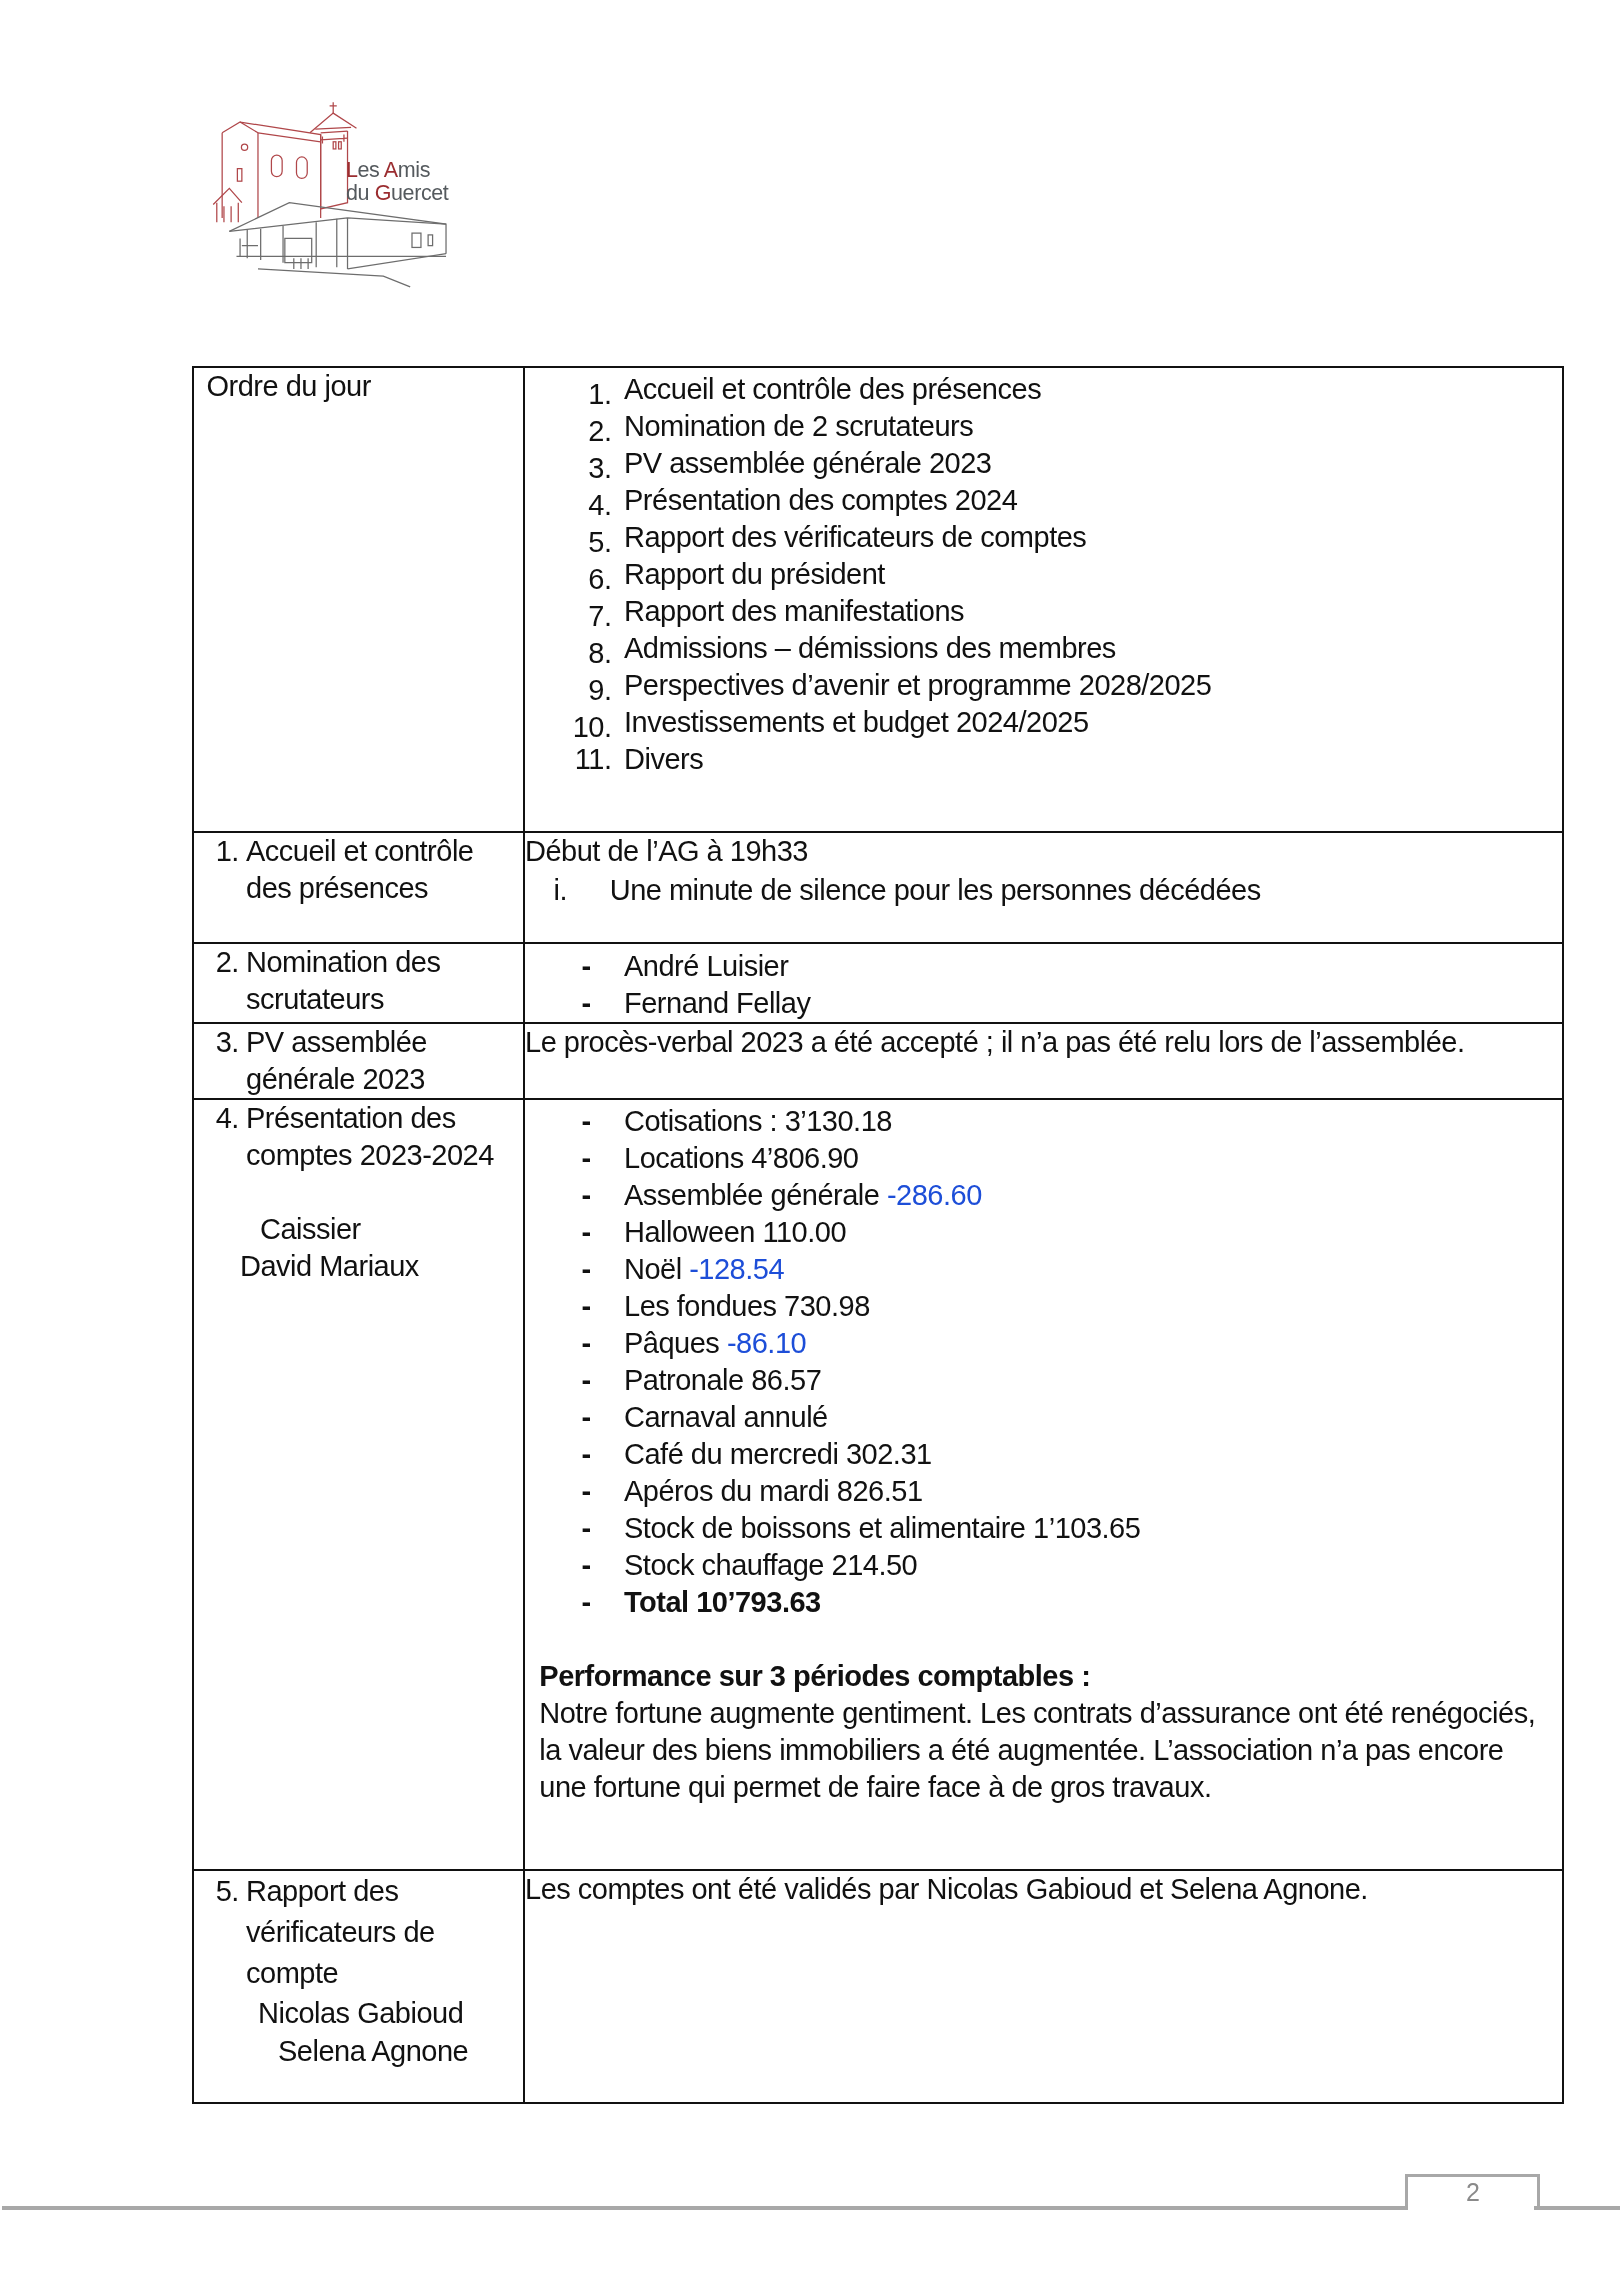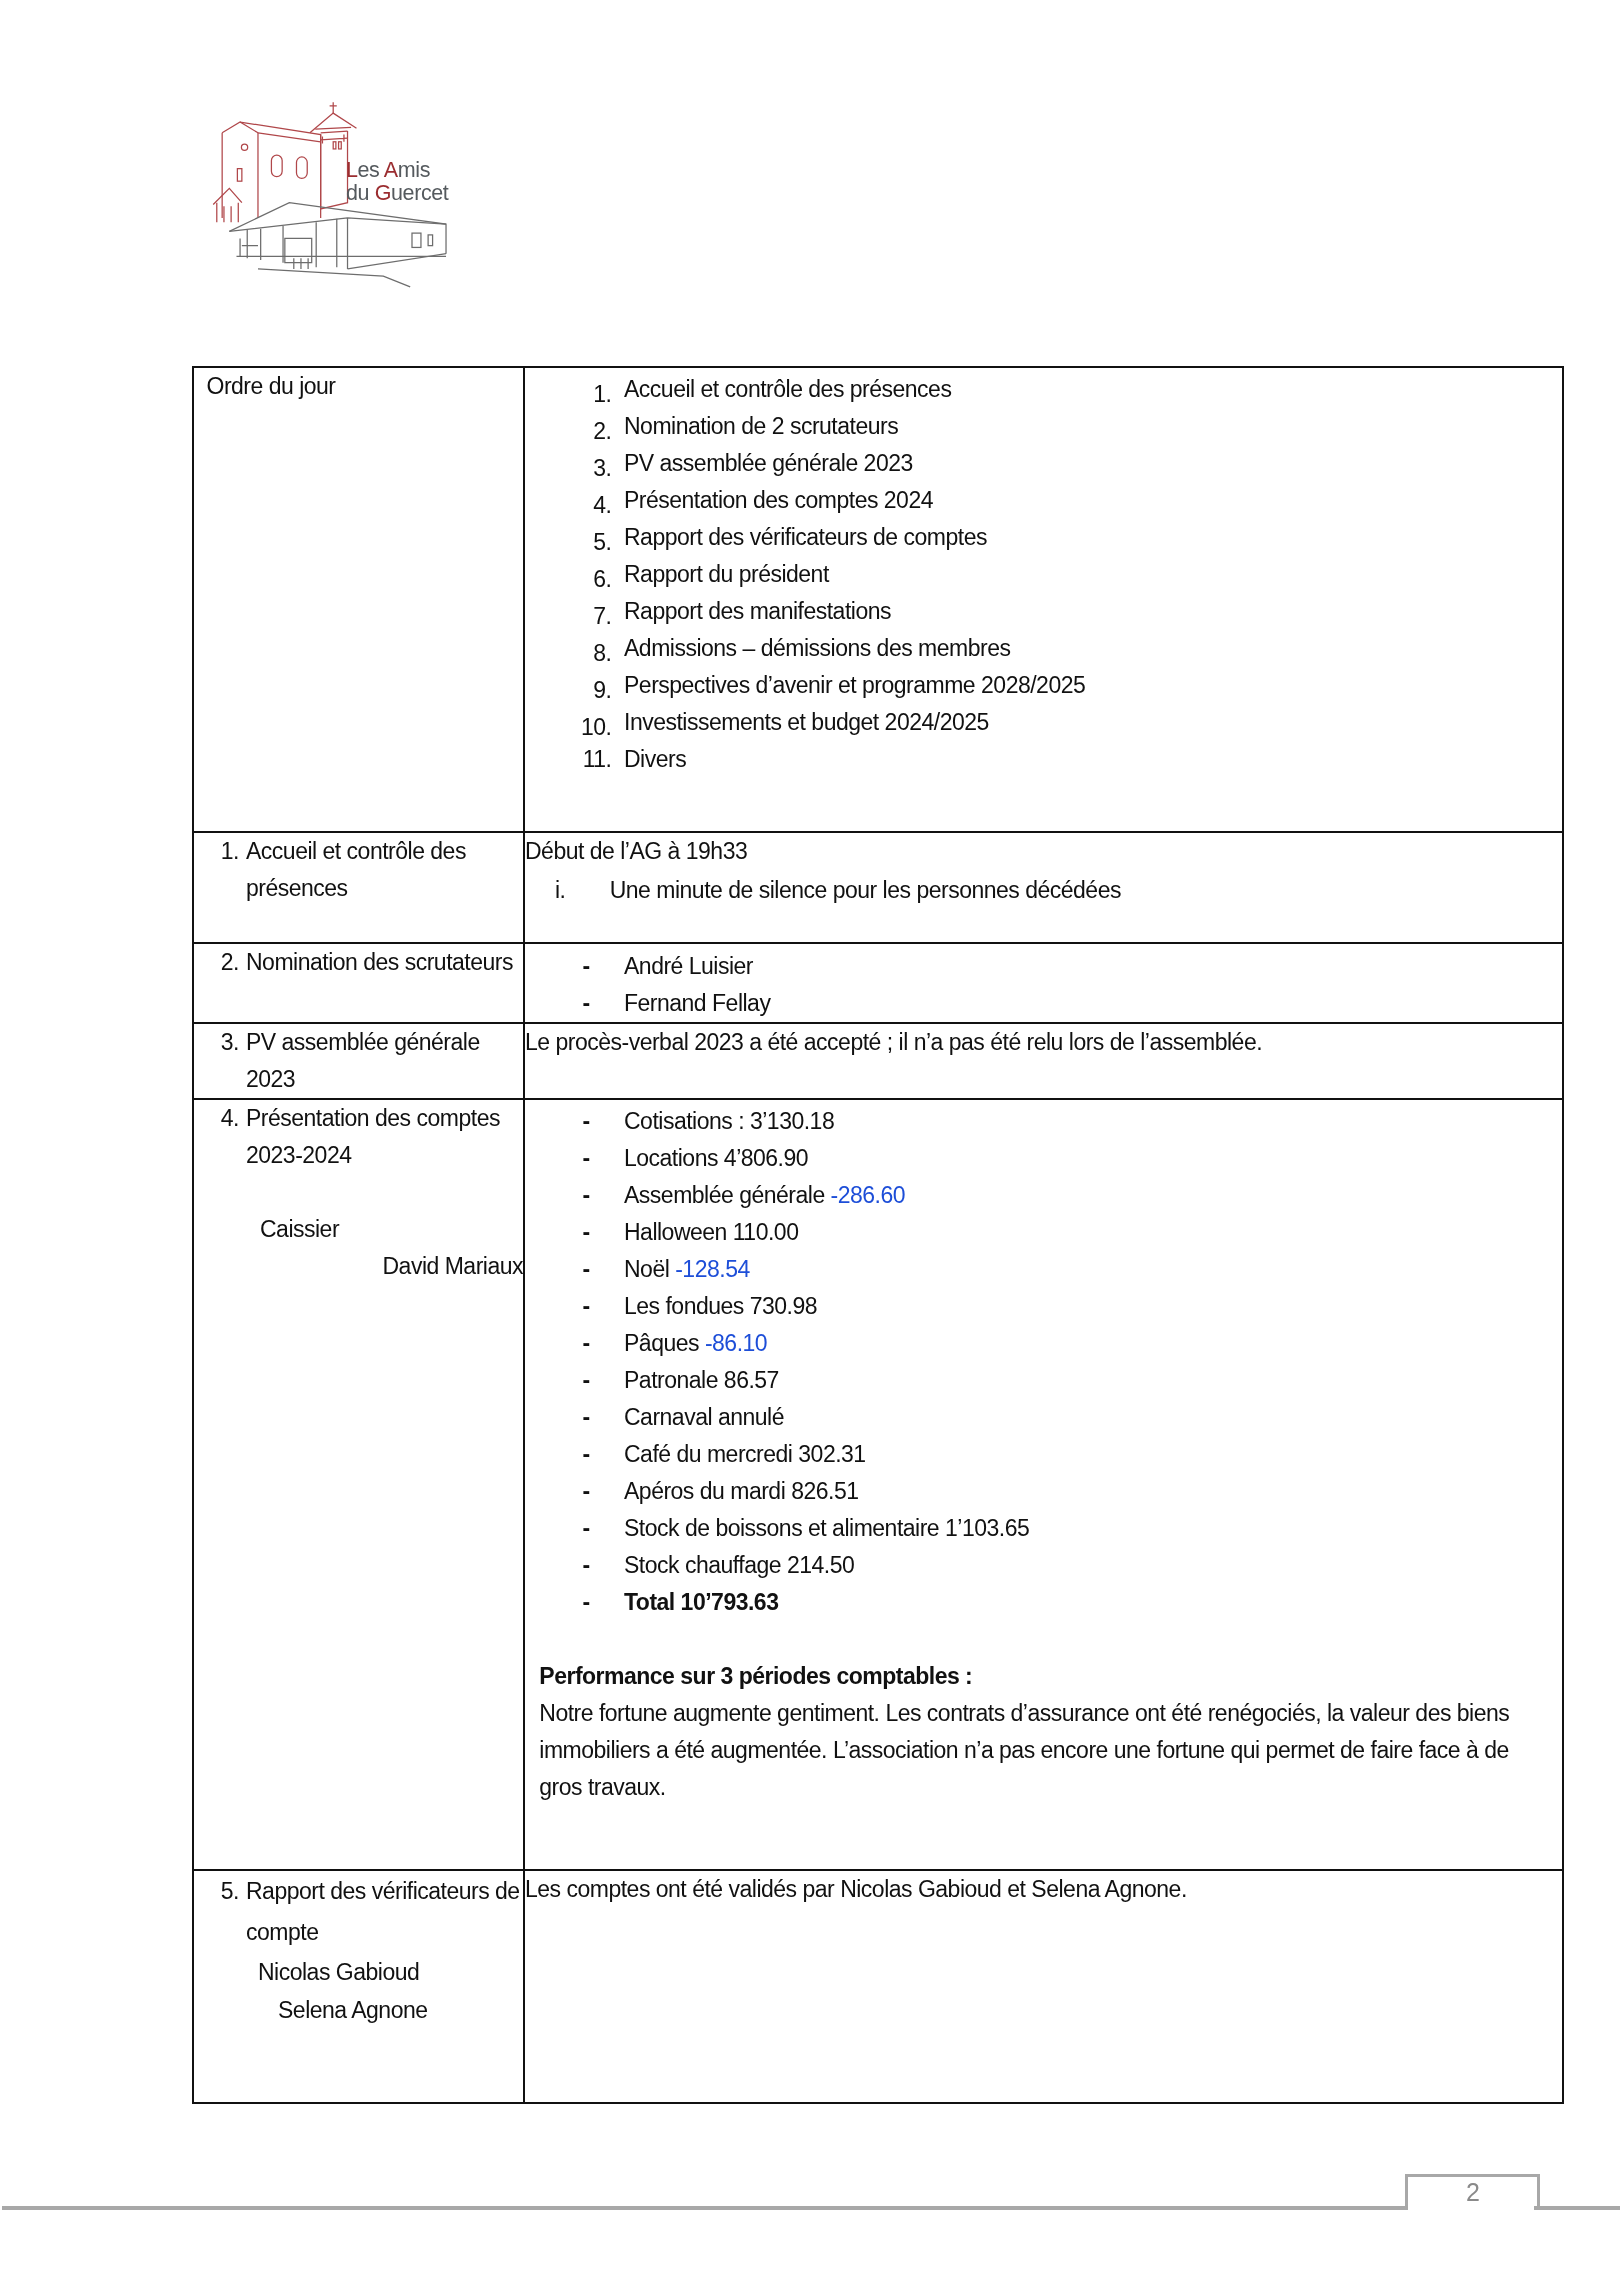--- a/index.html
+++ b/index.html
@@ -8,21 +8,21 @@
     font-family: "Liberation Sans", "DejaVu Sans", sans-serif;
     color: #111111;
   }
   .logo { position: absolute; left: 204px; top: 97px; width: 296px; height: 197px; }
   .logo-text { position: absolute; left: 346px; top: 159px; font-size: 21.5px; line-height: 23px; color: #555a5e; letter-spacing: -0.4px; }
   .logo-text .cap { color: #9b2d30; }
 
   .doc-table {
     position: absolute; left: 192px; top: 366px; width: 1372px;
     border-collapse: collapse; table-layout: fixed;
-    font-size: 23px; letter-spacing: -0.5px;
+    font-size: 29px; letter-spacing: -0.5px;
   }
   .doc-table td {
     border: 2.7px solid #111; vertical-align: top; padding: 0;
   }
   .col-left { width: 331px; }
   .cell-left { padding: 5.4px 9px 0 12.5px; line-height: 37px; }
   .cell-right { padding: 3.6px 14.3px 0 14.3px; line-height: 37px; margin-left: 32px; }
 
   .num-item { display: flex; }
   .num-item .n { width: 52px; text-align: right; padding-right: 7.2px; flex: none; box-sizing: border-box; }
@@ -207,21 +207,21 @@
   </tr>
 
   <tr style="height:771px;">
     <td class="cell-left">
       <div class="num-item">
             <span class="n">4.</span>
             <span class="t">Présentation des comptes 2023-2024</span>
           </div>
       <div style="height:37px;"></div>
       <div style="padding-left:66px;">Caissier</div>
-      <div style="padding-left:46px;text-align:right;">David Mariaux</div>
+      <div style="padding-left:46px;">David Mariaux</div>
     </td>
     <td style="padding:3.6px 14.3px 0 14.3px;">
       <ul class="dash-list" style="margin-left:-14.3px;">
         <li>
               <span class="d">-</span>
               <span>Cotisations : 3’130.18</span>
             </li>
         <li>
               <span class="d">-</span>
               <span>Locations 4’806.90</span>

